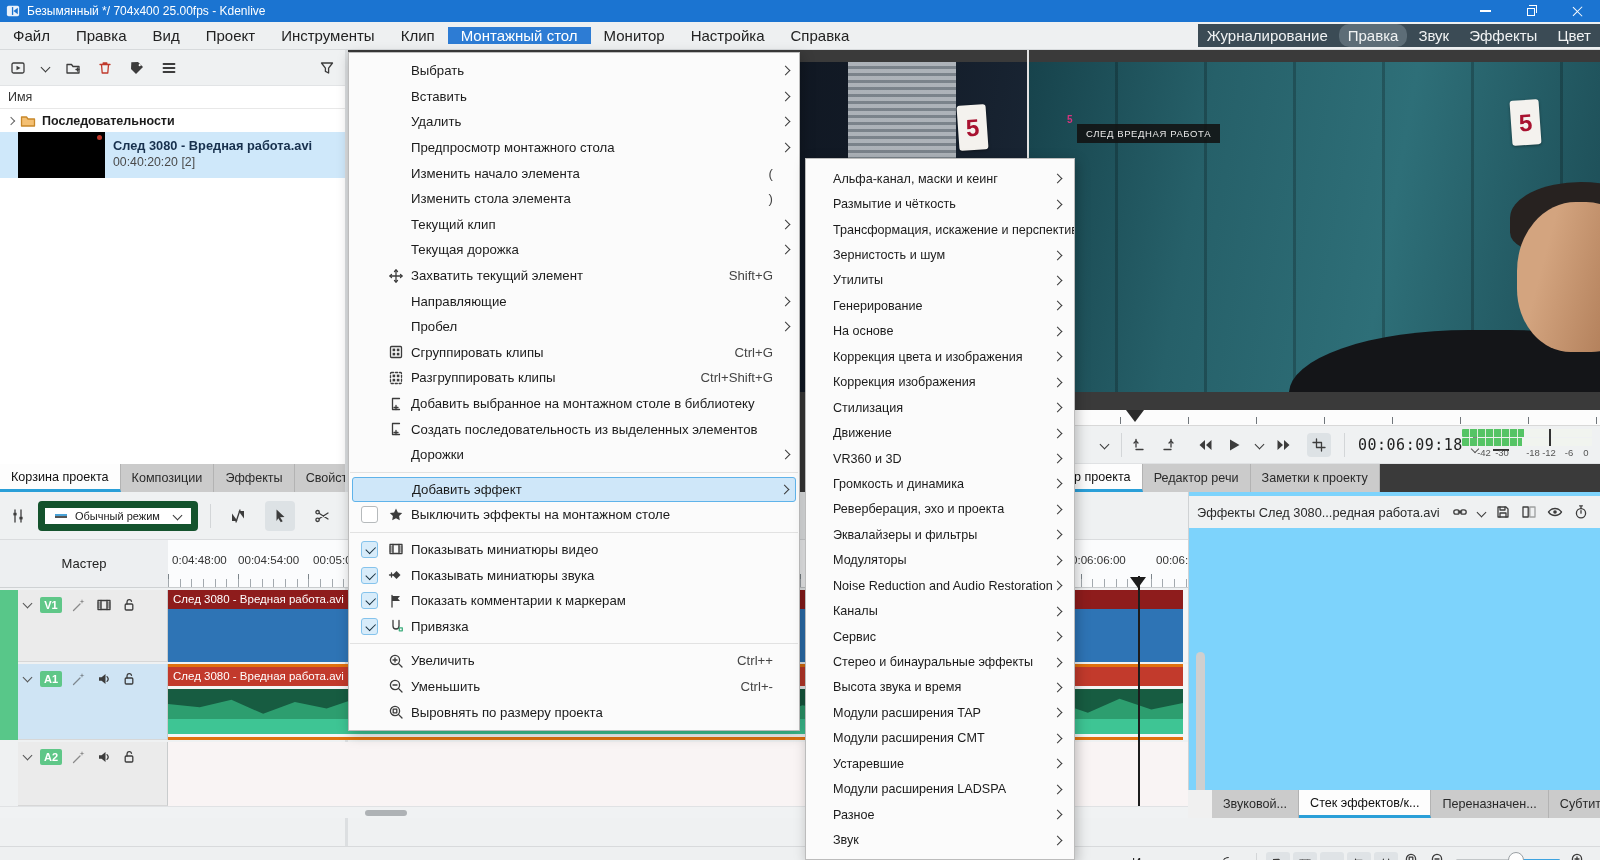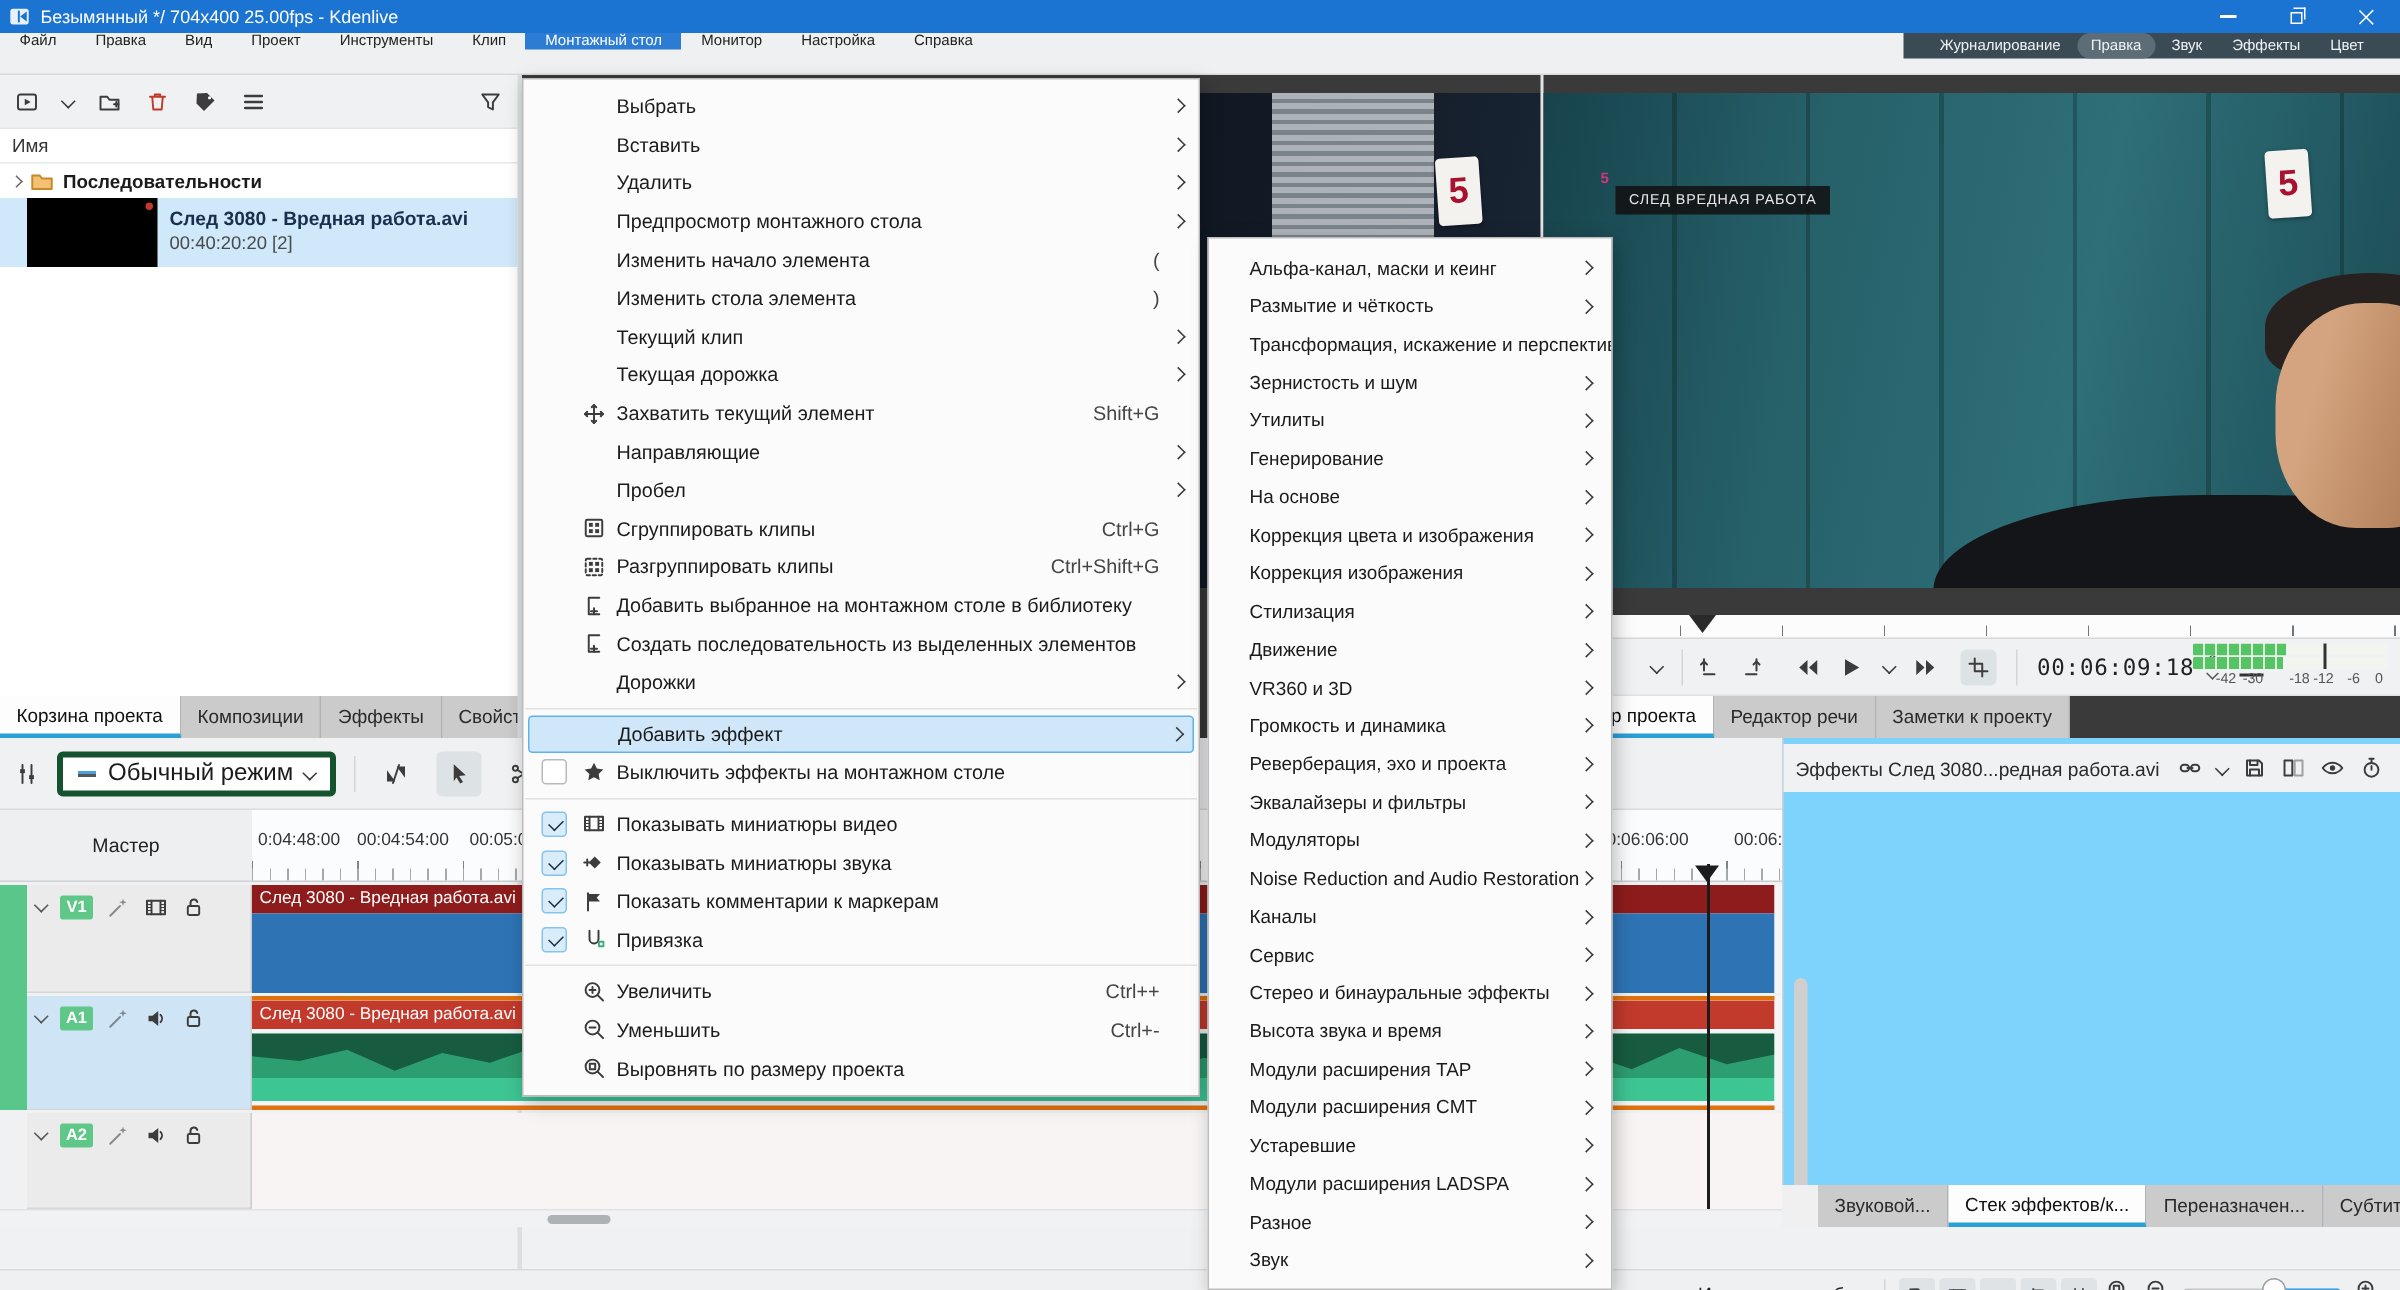--- a/index.html
+++ b/index.html
@@ -15,24 +15,24 @@
 .tb-title{margin-left:7px}
 .tb-btns{margin-left:auto;display:flex;height:22px}
 .tb-btn{width:46px;height:22px;display:flex;align-items:center;justify-content:center}
 .win-min{width:11px;height:1.4px;background:#fff}
 .win-max{width:8px;height:8px;border:1.2px solid #fff;margin-left:2px;margin-top:2px}
 .win-max2{width:8px;height:8px;border:1.2px solid #fff;border-bottom:none;border-left:none;margin-left:-6px;margin-top:-4px}
 .win-x{position:relative;width:11px;height:11px}
 .win-x::before,.win-x::after{content:"";position:absolute;left:5px;top:-1px;width:1.4px;height:13px;background:#fff}
 .win-x::before{transform:rotate(45deg)}.win-x::after{transform:rotate(-45deg)}
 
-.menubar{position:absolute;left:0;top:22px;width:1600px;height:28px;background:#eef0f1;display:flex;align-items:flex-start;border-bottom:1px solid #d7dadc;font-size:10px}
+.menubar{position:absolute;left:0;top:22px;width:1600px;height:28px;background:#eef0f1;display:flex;align-items:center;border-bottom:1px solid #d7dadc;font-size:15px}
 .mb-item{padding:0 13px;display:flex;align-items:center;color:#222}
 .mb-item.active{background:#2d7cd4;color:#fff}
-.mb-right{margin-left:auto;background:#3b4b55;color:#f0f2f3;display:flex;align-items:center;padding:0 15px;gap:2px}
+.mb-right{margin-left:auto;background:#3b4b55;color:#f0f2f3;display:flex;align-items:center;padding:0 0;gap:2px}
 .mb-ritem{padding:3px 9px}
 .mb-ritem.pill{background:#5d6d77;border-radius:10px}
 
 .bin{position:absolute;left:0;top:50px;width:345px;height:442px;background:#fff}
 .binbar{height:36px;background:#eff1f2;display:flex;align-items:center;padding:0 10px;gap:16px;border-bottom:1px solid #e2e4e6}
 .binbar .sp{flex:1}
 .bin-hdr{height:23px;display:flex;align-items:center;padding-left:8px;color:#333;border-bottom:1px solid #e8e8e8;font-size:12.5px}
 .bin-folder{height:23px;display:flex;align-items:center;gap:6px;padding-left:8px;font-weight:bold;font-size:12.5px}
 .tree-chev{width:6px;height:6px;border-right:1.4px solid #666;border-top:1.4px solid #666;transform:rotate(45deg)}
 .bin-clip{position:relative;height:46px;background:#cfe8fa;display:flex}
@@ -41,21 +41,21 @@
 .bin-clip .txt{padding:6px 0 0 8px;overflow:hidden;white-space:nowrap}
 .bin-clip .nm{font-weight:bold;color:#17304d;font-size:12.8px}
 .bin-clip .dur{color:#4a4a4a;font-size:12.3px;margin-top:2px}
 .vdiv{position:absolute;left:345px;top:50px;width:3px;height:810px;background:#dcdfe1}
 
 .ptabs{position:absolute;display:flex;height:28px;align-items:stretch;font-size:12.6px;background:#c9c9c9}
 .ptab{display:flex;align-items:center;padding:0 11px;background:#cbcbcb;border-right:1px solid #b3b3b3;color:#2a2a2a;white-space:nowrap}
 .ptab.active{background:#fdfdfd;border-bottom:3px solid #2a9fd8;color:#111}
 
 .tl-toolbar{position:absolute;left:0;top:492px;width:1188px;height:48px;background:#eff1f2;display:flex;align-items:center;padding:0 10px;gap:12px;border-bottom:1px solid #dadcde}
-.mode-select{height:30px;background:#fff;border:4px solid #14532d;border-radius:4px;display:flex;align-items:center;padding:0 10px;gap:8px;min-width:160px;font-size:16px}
+.mode-select{height:30px;background:#fff;border:7px solid #14532d;border-radius:4px;display:flex;align-items:center;padding:0 10px;gap:8px;min-width:160px;font-size:11px}
 .mode-select .dash{width:12px;height:4px;background:#4aa3d8;border-bottom:2px solid #555}
 .tsep{width:1px;height:24px;background:#d3d6d8}
 .tool-btn{width:30px;height:30px;display:flex;align-items:center;justify-content:center;border-radius:4px}
 .tool-btn.pressed{background:#dde2e5}
 
 .tl-rhead{position:absolute;left:0;top:540px;width:168px;height:48px;background:#edeff1;border-bottom:1px solid #cfd2d4;display:flex;align-items:center;justify-content:center;color:#222}
 .tl-ruler{position:absolute;left:168px;top:540px;width:1020px;height:48px;background:#fbfcfd;border-bottom:1px solid #c9ccce;overflow:hidden;font-size:11.6px;color:#333}
 .tl-ruler::before{content:"";position:absolute;left:0;bottom:0;width:100%;height:13px;background:repeating-linear-gradient(90deg,#7d858b 0 1px,transparent 1px 70.2px)}
 .tl-ruler::after{content:"";position:absolute;left:0;bottom:0;width:100%;height:8px;background:repeating-linear-gradient(90deg,#a3a9ae 0 1px,transparent 1px 11.7px)}
 .tl-ruler span{position:absolute;top:13px}

